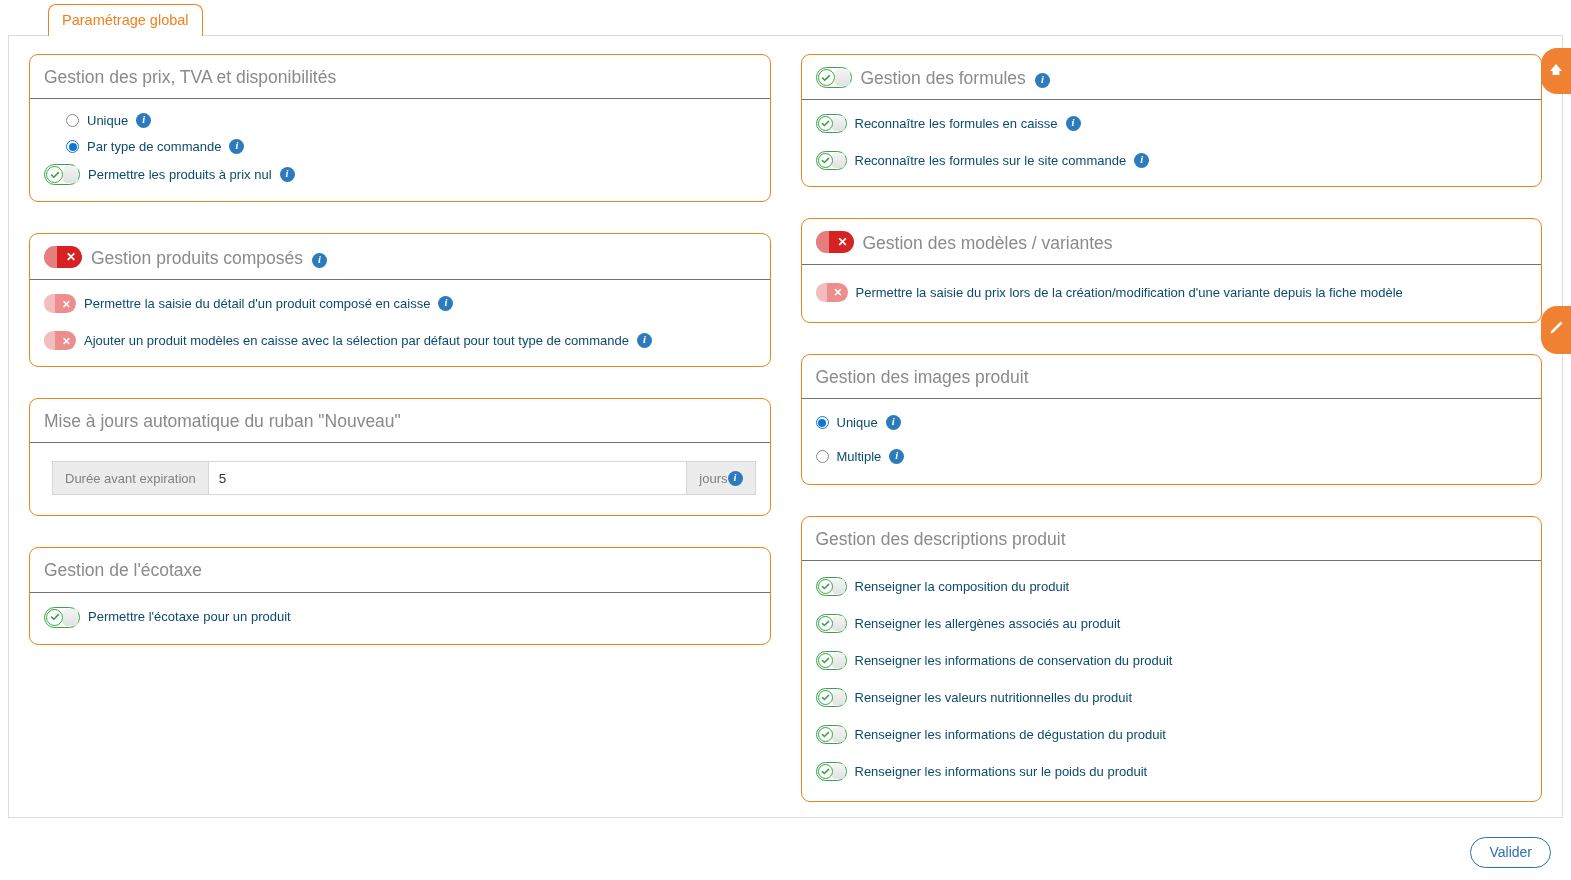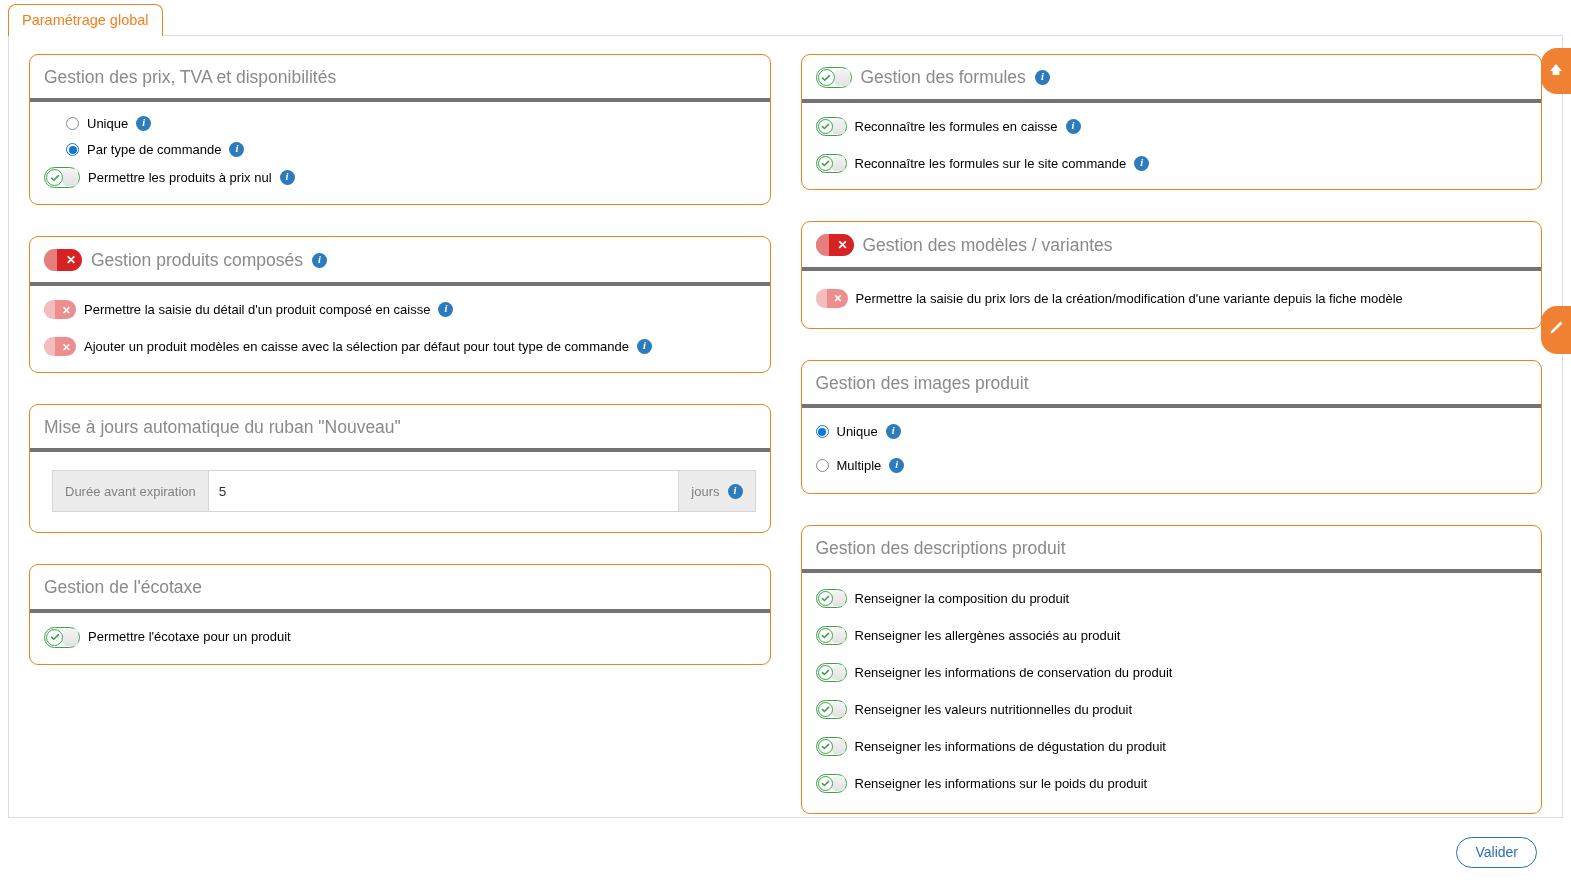--- a/index.html
+++ b/index.html
@@ -10,21 +10,21 @@
     font-family: "Liberation Sans", sans-serif;
     overflow: hidden;
   }
   .page { position: relative; width: 1571px; height: 880px; }
 
   
   .tabstrip {
     position: relative;
     height: 35px;
     padding-left: 8px;
-    display: flex; align-items: flex-end;
+    display: flex; align-items: flex-end; margin-left: 40px;
   }
   .tab {
     border: 1px solid #e8851f;
     border-bottom: none;
     border-top-left-radius: 8px;
     border-top-right-radius: 8px;
     background: #ffffff;
     color: #f08020;
     font-size: 14.5px;
     padding: 7px 13px 7px 13px;
@@ -48,43 +48,43 @@
   .col { flex: 1 1 0; min-width: 0; }
 
   
   .card {
     border: 1px solid #e8851f;
     border-radius: 9px;
     background: #ffffff;
     margin-bottom: 31px;
   }
   .card-head {
-    display: flex; align-items: center;
+    display: flex; align-items: flex-end;
     gap: 9px;
     padding: 12px 14px 11px 14px;
-    border-bottom: 4px solid #737373;
+    border-bottom: 1px solid #737373;
   }
   .card-title {
     color: #8a8a8a;
     font-size: 17.5px;
     font-weight: 400;
     line-height: 1.15;
     white-space: nowrap;
   }
   .card-body { padding: 14px 14px 16px 14px; }
 
   
   .row {
     display: flex; align-items: center;
     gap: 8px;
     margin-bottom: 12px;
   }
   .row:last-child { margin-bottom: 0; }
   .row-label {
-    color: #000000;
+    color: #0c4a6e;
     font-size: 13px;
     line-height: 1.2;
     white-space: nowrap;
   }
   .indent { padding-left: 22px; }
   .tight { margin-bottom: 10px; }
   .rowgap-lg { margin-bottom: 18px; }
 
   
   .info-icon {
@@ -186,49 +186,49 @@
   .toggle.off.small .mark { width: 15px; height: 15px; font-size: 10.5px; }
   .toggle.on.small { width: 31px; height: 19px; }
   .toggle.on.small .knob { width: 13px; height: 15px; }
   .toggle.on.small .mark { width: 15px; height: 15px; }
 
   
   .input-group {
     display: flex;
     align-items: stretch;
     margin: 8px 14px 8px 22px;
-    height: 42px;
+    height: 34px;
   }
   .ig-prefix, .ig-suffix {
     background: #ececec;
     border: 1px solid #d6d6d6;
     color: #808080;
     font-size: 13px;
     display: flex; align-items: center;
     padding: 0 12px;
     white-space: nowrap;
   }
   .ig-prefix { border-right: none; }
-  .ig-suffix { border-left: none; gap: 8px; }
+  .ig-suffix { border-left: none; }
   .ig-input {
     flex: 1 1 auto;
     border: 1px solid #d6d6d6;
     background: #ffffff;
     font-size: 13.5px;
     color: #333333;
     padding: 0 10px;
     font-family: "Liberation Sans", sans-serif;
     outline: none;
     min-width: 0;
   }
 
   
   .footer {
     position: absolute;
-    right: 34px;
+    right: 20px;
     bottom: 12px;
   }
   .btn-valider {
     border: 1px solid #2c6fb5;
     border-radius: 18px;
     background: #ffffff;
     color: #2c6fb5;
     font-size: 14px;
     font-family: "Liberation Sans", sans-serif;
     padding: 7px 18px;

